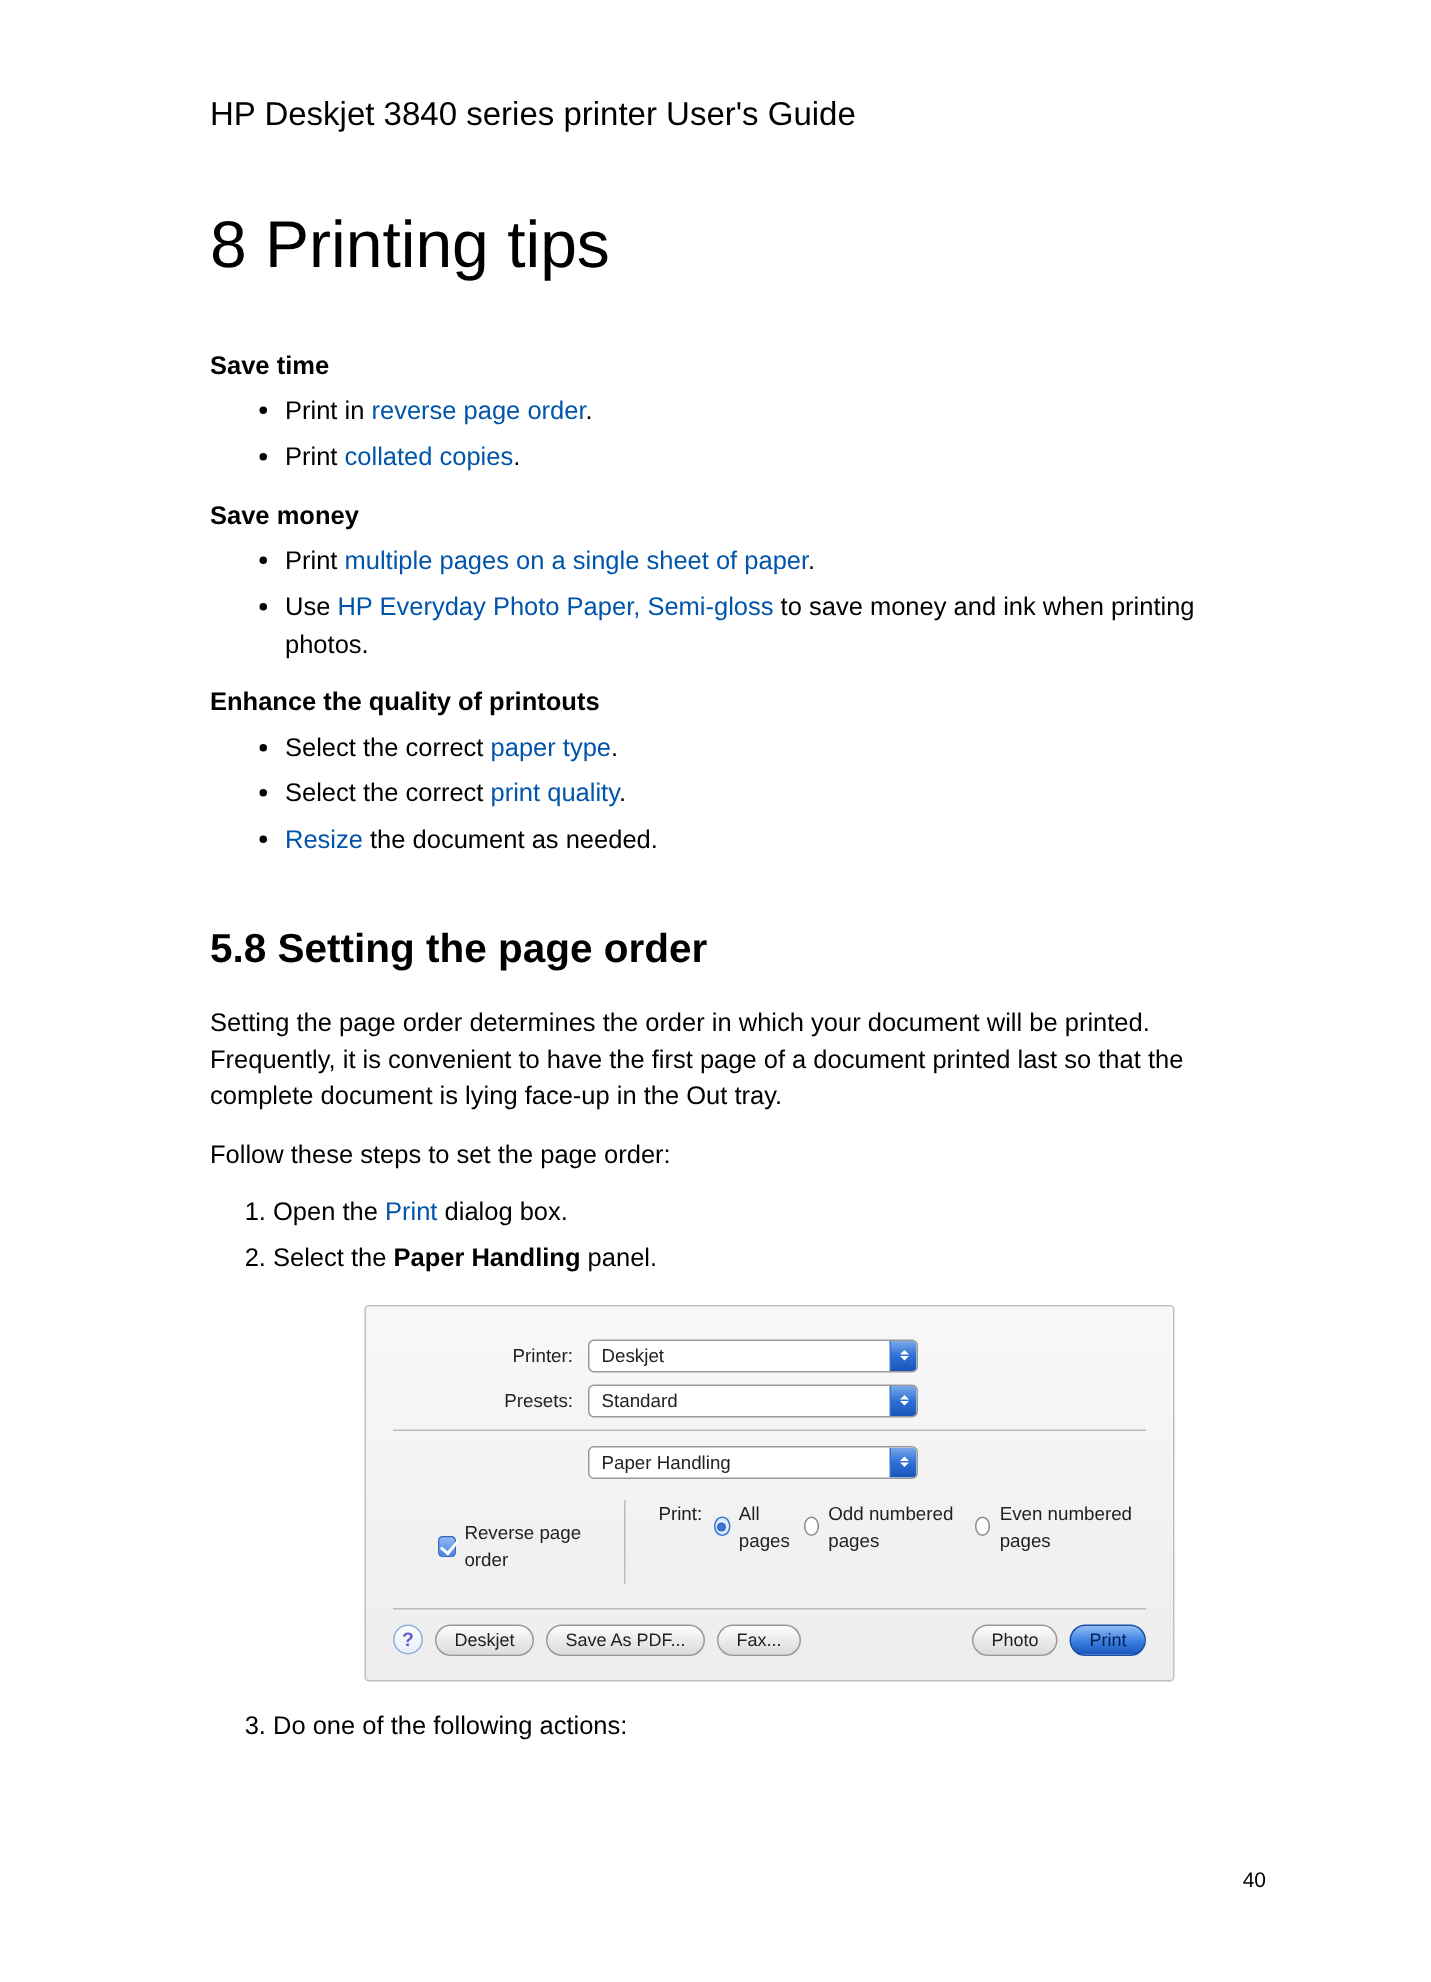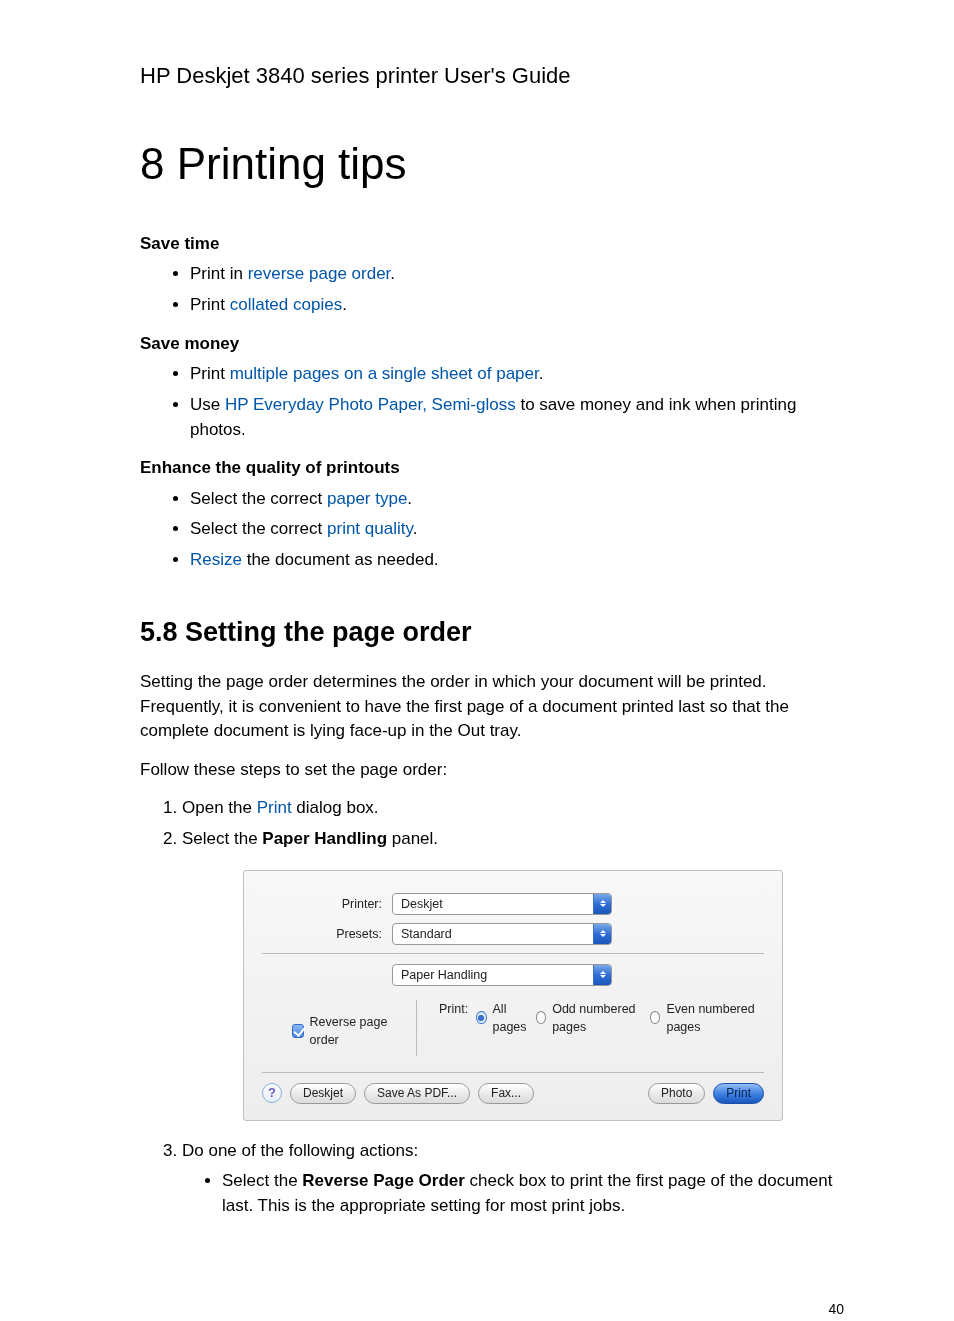--- a/index.html
+++ b/index.html
@@ -339,21 +339,16 @@
         <span class="mac-btn">Fax...</span>
         <span class="spacer-flex"></span>
         <span class="mac-btn">Photo</span>
         <span class="mac-btn default">Print</span>
       </div>
     </div>
   </li>
 
   <li>
     <span>Do one of the following actions:</span>
-    <ul class="nested-ul">
-      <li>
-        <span>Select the </span><span class="bold">Reverse Page Order</span><span> check box to print the first page of the document last. This is the appropriate setting for most print jobs.</span>
-      </li>
-    </ul>
   </li>
 </ol>
 
 <div class="page-number">40</div>
 
 </body></html>

